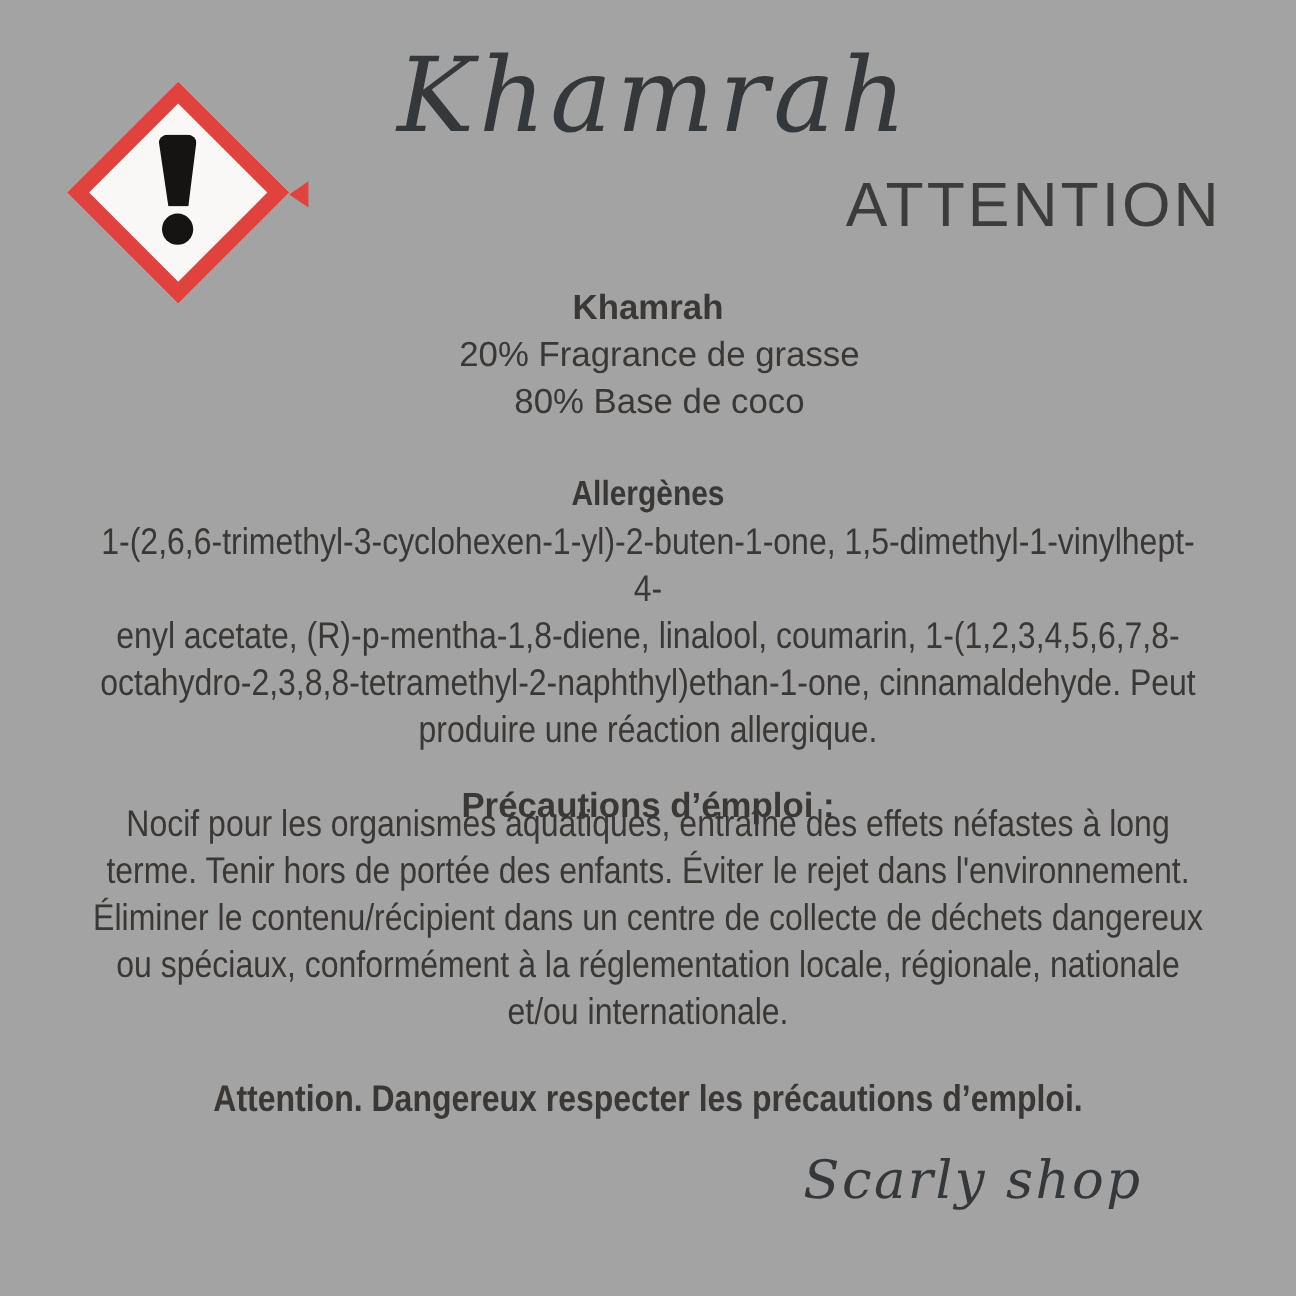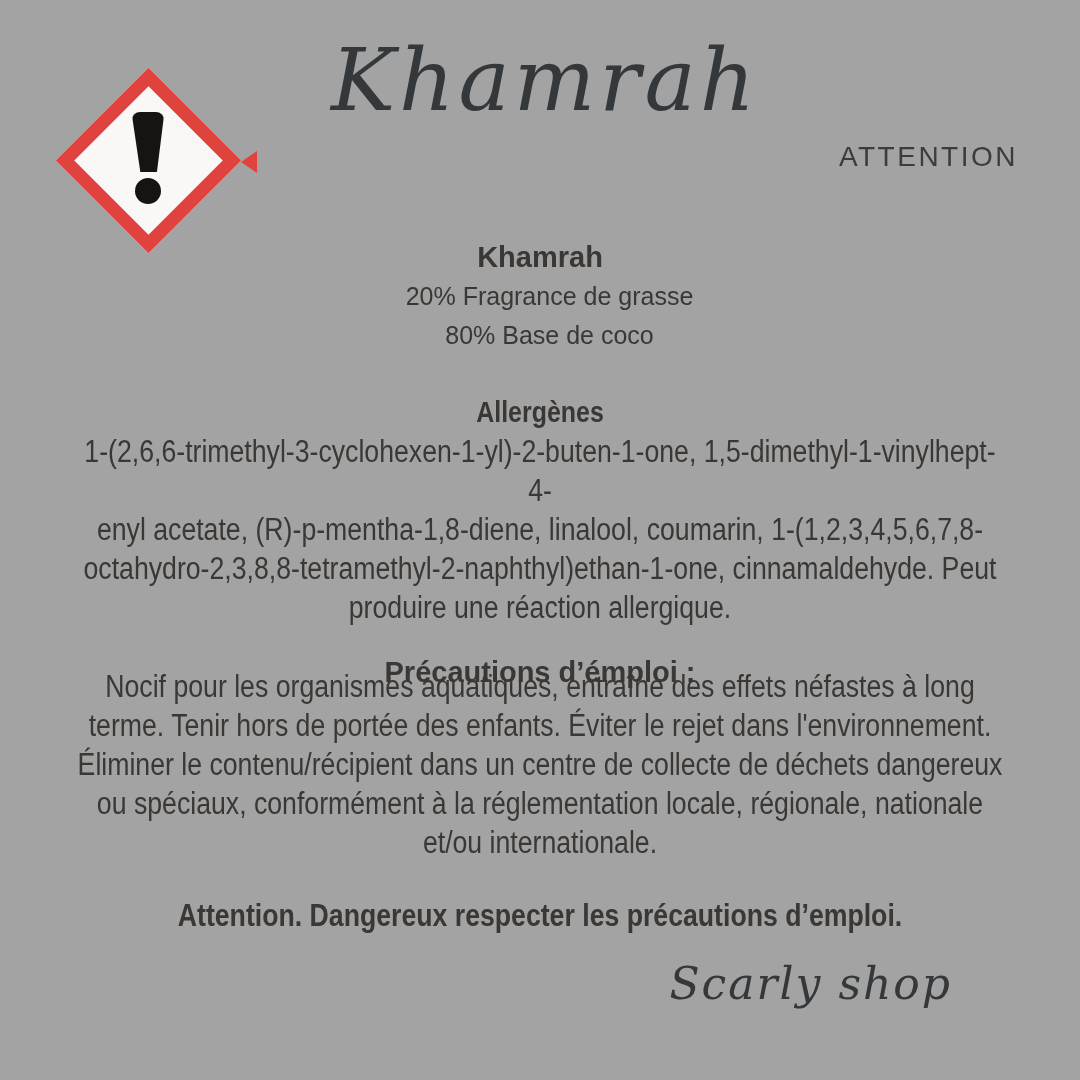--- a/index.html
+++ b/index.html
@@ -57,33 +57,33 @@
     font-style:italic;
     font-weight:400;
     font-size:86px;
     letter-spacing:4px;
     color:#34383b;
     transform:translateX(5px);
   }
   .signal-word{
     position:absolute;
     right:62px;top:141px;
-    font-size:28px;
+    font-size:52px;
     letter-spacing:2.5px;
     color:#3c3c3a;
   }
   
   .center-block{
     position:absolute;
     left:0;right:0;
     text-align:center;
     white-space:pre-line;
   }
   .h-bold{font-weight:bold;font-size:29px;line-height:39px;}
-  .body-text{font-size:25px;line-height:39px;padding-left:19px;}
+  .body-text{font-size:29px;line-height:39px;padding-left:19px;}
   .cond{transform:scaleX(0.86);transform-origin:50% 50%;}
   .cond-text{font-size:31px;line-height:39px;}
   .contains-head{top:238px;}
   .contains-lines{top:277px;}
   .allergens-head{top:393px;}
   .allergens-lines{top:432px;}
   .precautions-head{top:624px;margin-top:29px;}
   .precautions-lines{top:667px;}
   .warning-line{
     top:896px;

